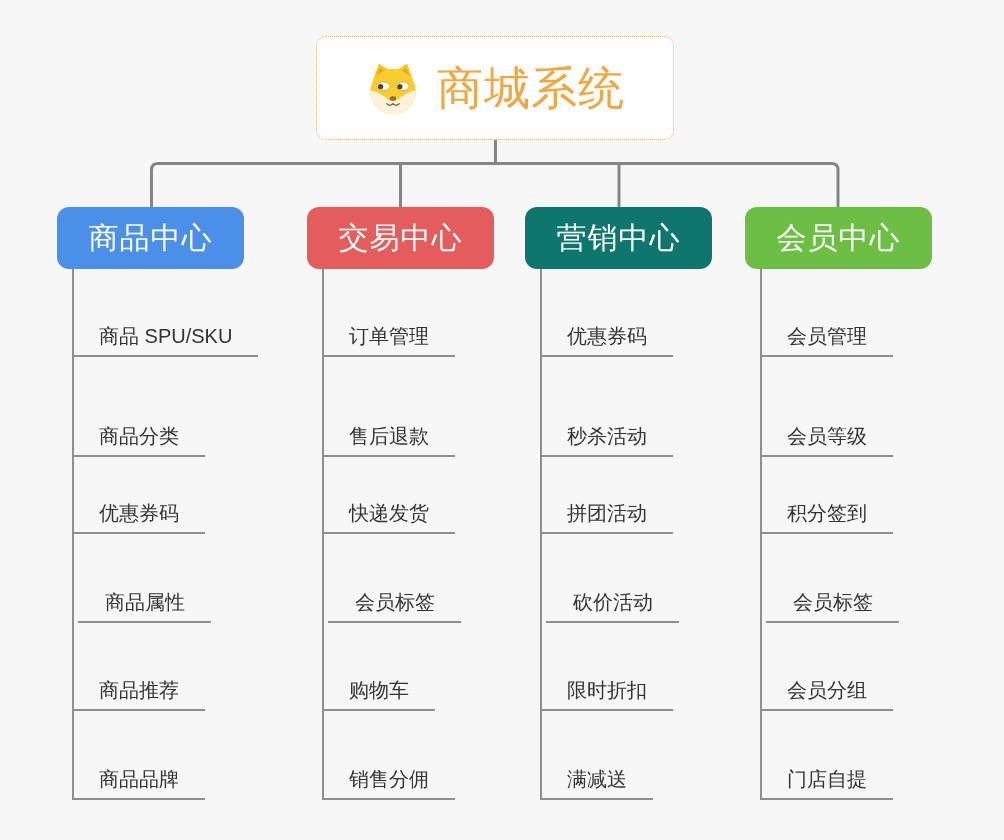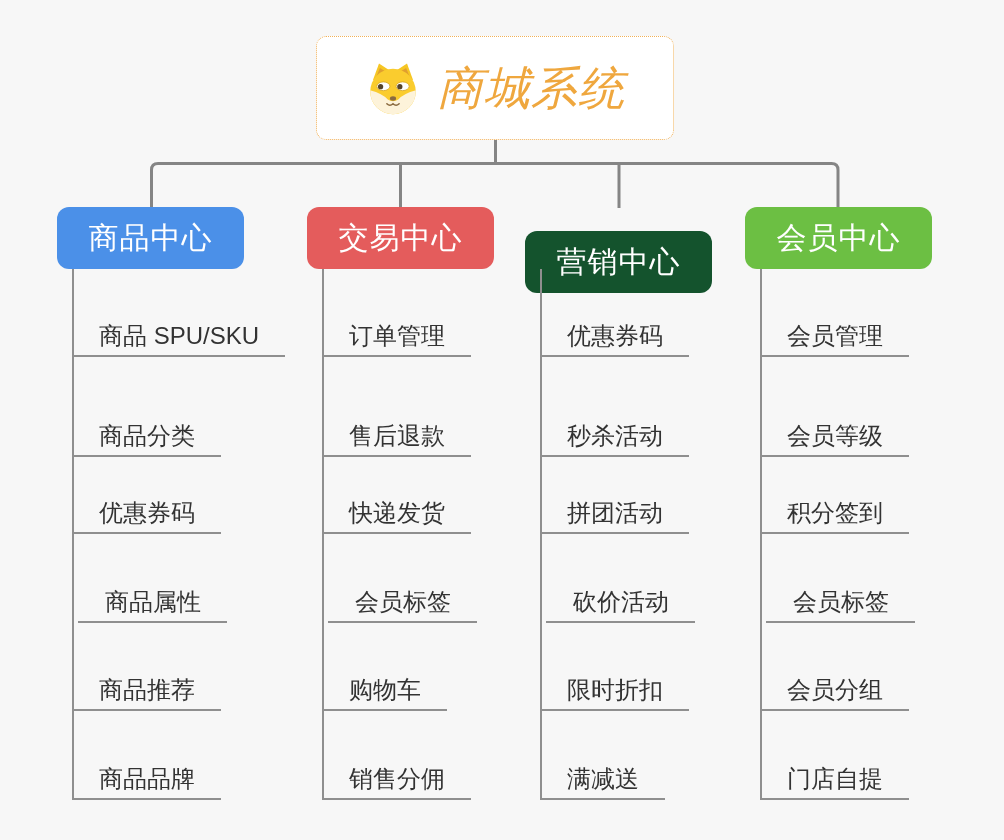--- a/index.html
+++ b/index.html
@@ -16,21 +16,20 @@
   
   .root-node{
     position:absolute;left:316px;top:36px;
     width:358px;height:104px;
     background:#ffffff;
     border:1px dotted currentColor;
     border-radius:10px;
     display:flex;align-items:center;justify-content:center;gap:16px;
     box-sizing:border-box;
     cursor:pointer;
-    font-style:italic;
   }
   .doge{width:56px;height:56px;display:block;flex:0 0 auto;}
   .root-title{
     font-size:46px;
     line-height:1;
     letter-spacing:1px;
     white-space:nowrap;
   }
 
   
@@ -50,21 +49,21 @@
   }
   .vline{
     position:absolute;left:15px;top:62px;
     width:2px;height:531px;
     background:#8f8f8f;
   }
   .items{position:absolute;left:15px;top:0;width:10px;}
   .item{
     position:absolute;left:0;
     white-space:nowrap;
-    font-size:24px;
+    font-size:20px;
     line-height:30px;
     color:#333333;
     padding:0 26px 4px 27px;
     border-bottom:2px solid #8f8f8f;
     cursor:pointer;
   }
   .item:nth-child(1){top:114px;}
   .item:nth-child(2){top:214px;}
   .item:nth-child(3){top:291px;}
   .item:nth-child(4){top:380px;margin-left:6px;}
@@ -126,21 +125,21 @@
       <div class="item">订单管理</div>
       <div class="item">售后退款</div>
       <div class="item">快递发货</div>
       <div class="item">会员标签</div>
       <div class="item">购物车</div>
       <div class="item">销售分佣</div>
     </div>
   </section>
 
   <section class="branch b2">
-    <div class="branch-box" style="background-color: #14532d; margin-top: 24px;">营销中心</div>
+    <div class="branch-box" style="background-color: #0f766e;">营销中心</div>
     <div class="vline"></div>
     <div class="items">
       <div class="item">优惠券码</div>
       <div class="item">秒杀活动</div>
       <div class="item">拼团活动</div>
       <div class="item">砍价活动</div>
       <div class="item">限时折扣</div>
       <div class="item">满减送</div>
     </div>
   </section>

